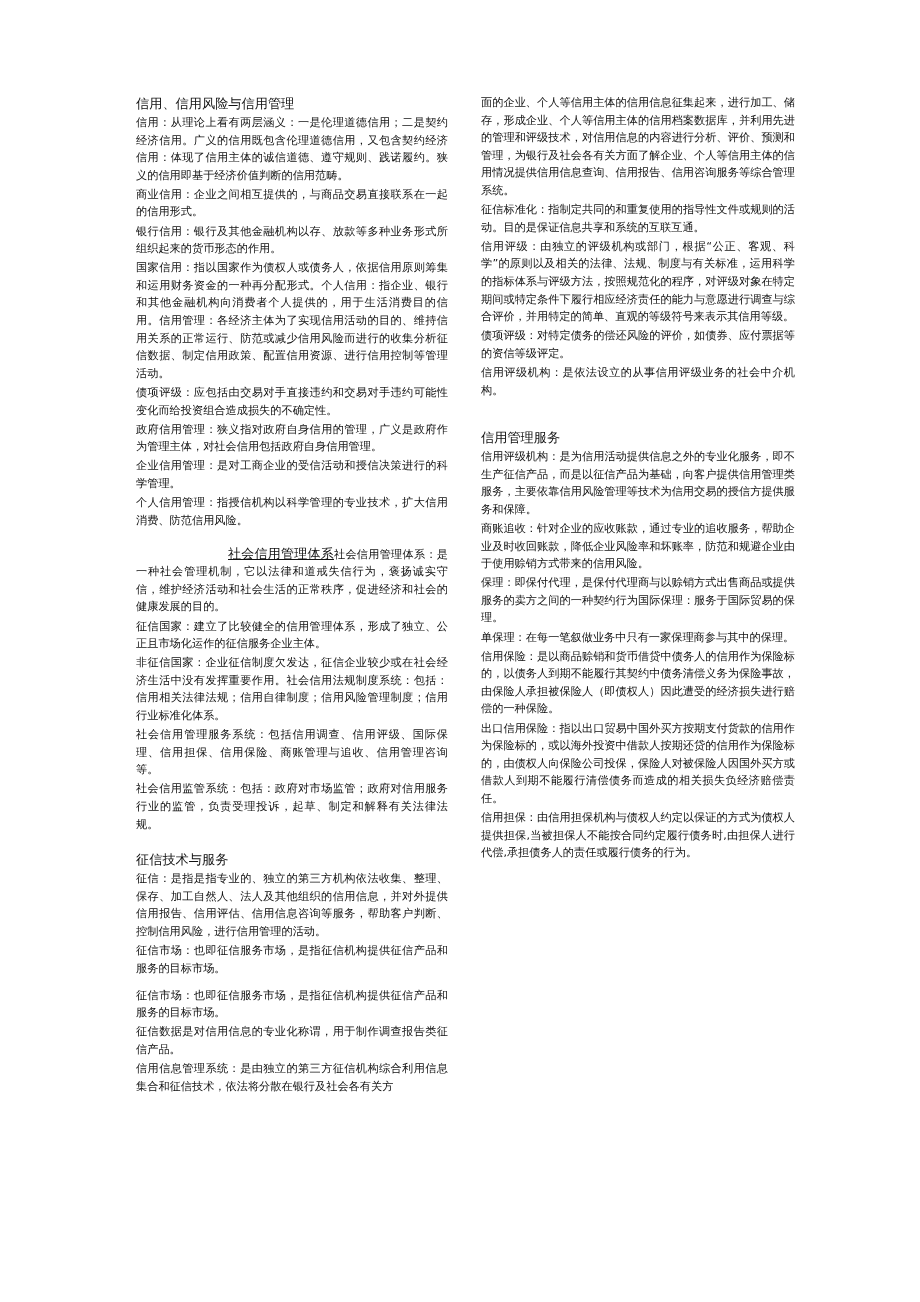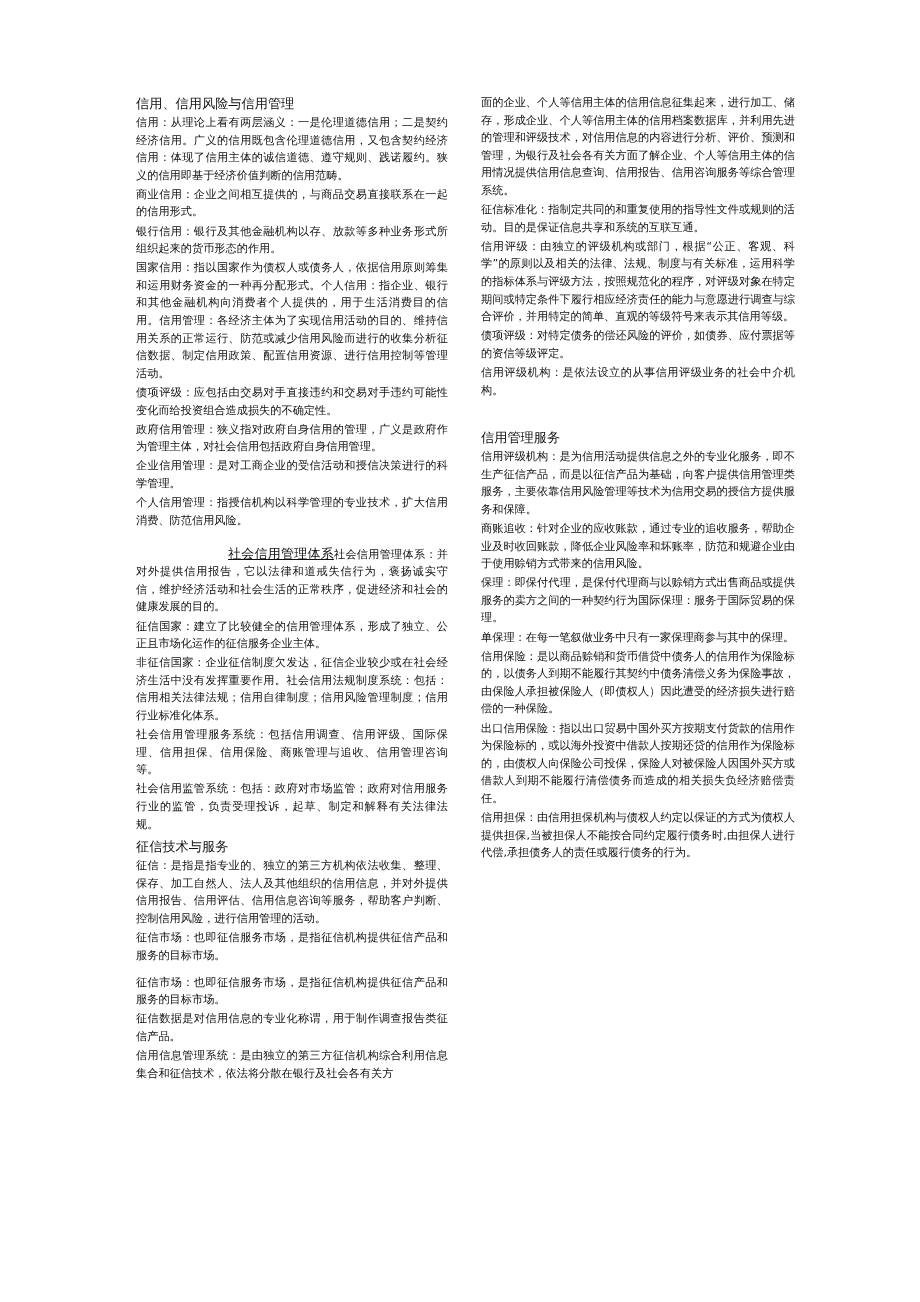--- a/index.html
+++ b/index.html
@@ -2,42 +2,42 @@
 <html><head>
 <meta charset="utf-8">
 <style>
   html, body { margin: 0; padding: 0; background: #ffffff; }
   body { width: 920px; height: 1302px; position: relative; overflow: hidden;
          font-family: "DejaVu Sans", "Liberation Sans", sans-serif; color: #111; }
   .col { position: absolute; top: 94px; font-size: 11.2px; line-height: 17.6px; }
   .col.left { left: 136px; width: 312px; }
   .col.right { left: 481px; width: 314px; top: 94px; }
   .heading { text-align: left; font-size: 13.2px; line-height: 20px; font-weight: normal; margin: 0; }
-  .heading.gap { margin-top: 4px; }
+  .heading.gap { margin-top: 17px; }
   .para { margin: 0 0 1.5px 0; text-align: justify; word-break: break-all; }
   .term { font-weight: normal; }
   .inline-heading { font-size: 13px; text-decoration: underline; font-weight: normal; }
   .spacer { height: 14px; }
 </style>
 </head>
 <body>
 
 <div class="col left">
   <h2 class="heading">信用、信用风险与信用管理</h2>
   <p class="para"><span class="term">信用：</span><span>从理论上看有两层涵义：一是伦理道德信用；二是契约经济信用。广义的信用既包含伦理道德信用，又包含契约</span><span class="term">经济信用：</span><span>体现了信用主体的诚信道德、遵守规则、践诺履约。狭义的信用即基于经济价值判断的信用范畴。</span></p>
   <p class="para"><span class="term">商业信用：</span><span>企业之间相互提供的，与商品交易直接联系在一起的信用形式。</span></p>
   <p class="para"><span class="term">银行信用：</span><span>银行及其他金融机构以存、放款等多种业务形式所组织起来的货币形态的作用。</span></p>
   <p class="para"><span class="term">国家信用：</span><span>指以国家作为债权人或债务人，依据信用原则筹集和运用财务资金的一种再分配形式。</span><span class="term">个人信用：</span><span>指企业、银行和其他金融机构向消费者个人提供的，用于生活消费目的信用。</span><span class="term">信用管理：</span><span>各经济主体为了实现信用活动的目的、维持信用关系的正常运行、防范或减少信用风险而进行的收集分析征信数据、制定信用政策、配置信用资源、进行信用控制等管理活动。</span></p>
   <p class="para"><span class="term">债项评级：</span><span>应包括由交易对手直接违约和交易对手违约可能性变化而给投资组合造成损失的不确定性。</span></p>
   <p class="para"><span class="term">政府信用管理：</span><span>狭义指对政府自身信用的管理，广义是政府作为管理主体，对社会信用包括政府自身信用管理。</span></p>
   <p class="para"><span class="term">企业信用管理：</span><span>是对工商企业的受信活动和授信决策进行的科学管理。</span></p>
   <p class="para"><span class="term">个人信用管理：</span><span>指授信机构以科学管理的专业技术，扩大信用消费、防范信用风险。</span></p>
 
   <div class="spacer"></div>
-  <p class="para" style="text-indent: 92px;"><span class="inline-heading">社会信用管理体系</span><span class="term">社会信用管理体系：</span><span>并对外提供信用报告，它以法律和道戒失信行为，褒扬诚实守信，维护经济活动和社会生活的正常秩序，促进经济和社会的健康发展的目的。</span></p>
+  <p class="para" style="text-indent: 92px;"><span class="inline-heading">社会信用管理体系</span><span class="term">社会信用管理体系：</span><span>是一种社会管理机制，它以法律和道戒失信行为，褒扬诚实守信，维护经济活动和社会生活的正常秩序，促进经济和社会的健康发展的目的。</span></p>
   <p class="para"><span class="term">征信国家：</span><span>建立了比较健全的信用管理体系，形成了独立、公正且市场化运作的征信服务企业主体。</span></p>
   <p class="para"><span class="term">非征信国家：</span><span>企业征信制度欠发达，征信企业较少或在社会经济生活中没有发挥重要作用。</span><span class="term">社会信用法规制度系统：</span><span>包括：信用相关法律法规；信用自律制度；信用风险管理制度；信用行业标准化体系。</span></p>
   <p class="para"><span class="term">社会信用管理服务系统：</span><span>包括信用调查、信用评级、国际保理、信用担保、信用保险、商账管理与追收、信用管理咨询等。</span></p>
   <p class="para"><span class="term">社会信用监管系统：</span><span>包括：政府对市场监管；政府对信用服务行业的监管，负责受理投诉，起草、制定和解释有关法律法规。</span></p>
 
   <h2 class="heading gap">征信技术与服务</h2>
   <p class="para"><span class="term">征信：</span><span>是指是指专业的、独立的第三方机构依法收集、整理、保存、加工自然人、法人及其他组织的信用信息，并对外提供信用报告、信用评估、信用信息咨询等服务，帮助客户判断、控制信用风险，进行信用管理的活动。</span></p>
   <p class="para"><span class="term">征信市场：</span><span>也即征信服务市场，是指征信机构提供征信产品和服务的目标市场。</span></p>
   <div class="spacer" style="height:8px"></div>
   <p class="para"><span class="term">征信市场：</span><span>也即征信服务市场，是指征信机构提供征信产品和服务的目标市场。</span></p>

